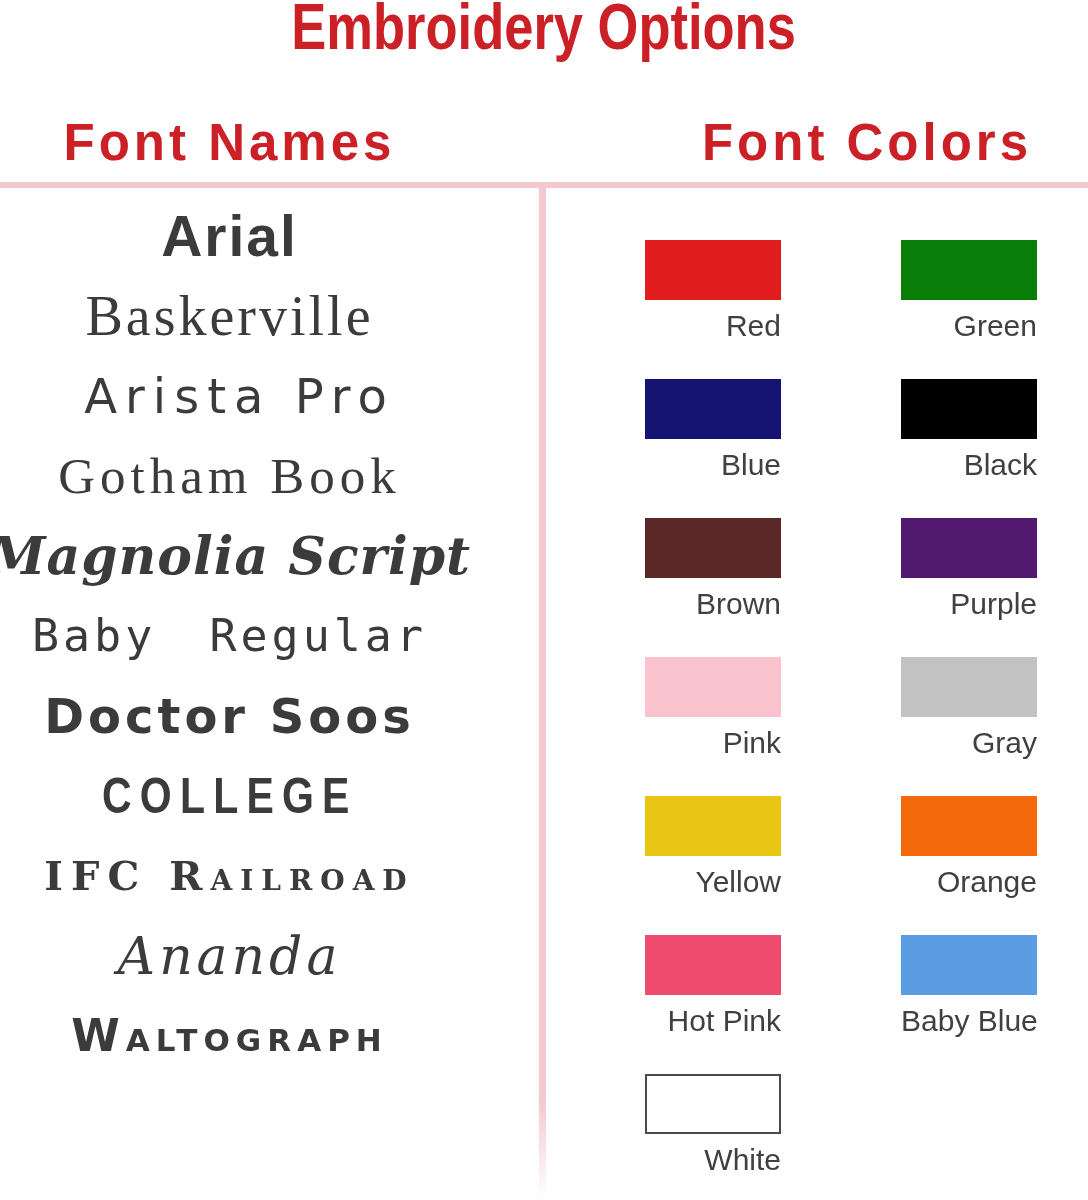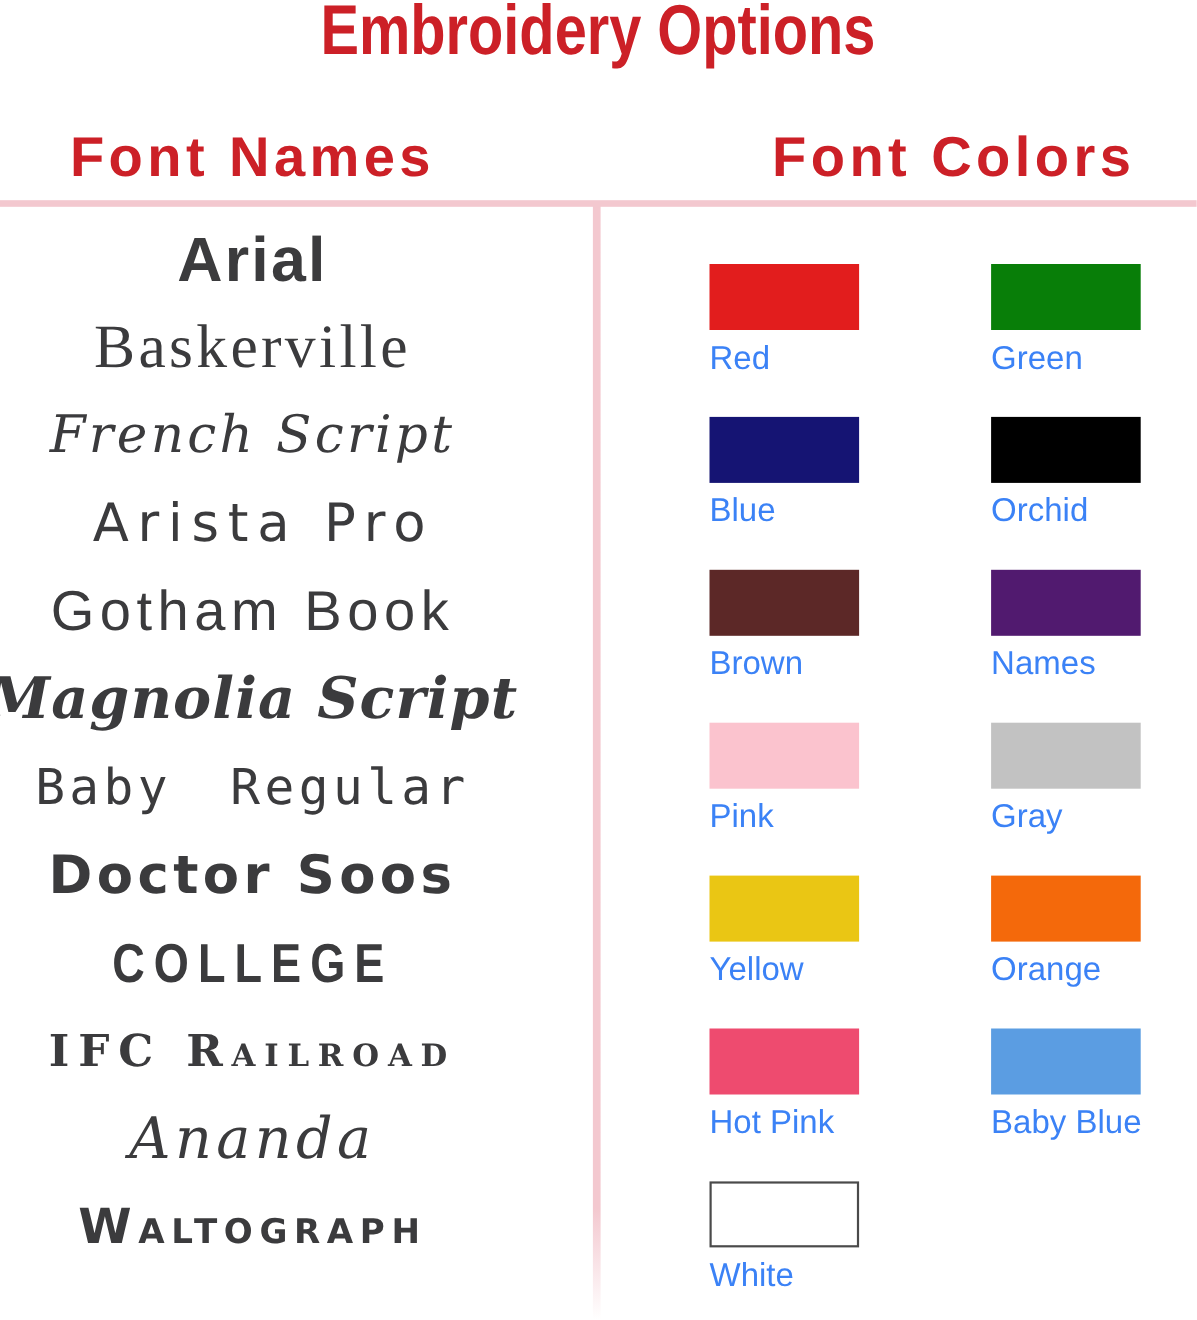--- a/index.html
+++ b/index.html
@@ -52,21 +52,21 @@
     height: 80px; line-height: 80px;
     color: #3B3B3D;
     white-space: nowrap;
     transform: translateX(-40px);
     text-align: center;
   }
   .f0  { font-family: "Liberation Sans", sans-serif; font-weight: 700; font-size: 57px; letter-spacing: 2px; }
   .f1  { font-family: "Liberation Serif", serif; font-size: 56px; letter-spacing: 3px; }
   .f2  { font-family: "DejaVu Serif", serif; font-style: italic; font-size: 47px; letter-spacing: 3px; }
   .f3  { font-family: "DejaVu Sans", sans-serif; font-size: 48px; letter-spacing: 8px; margin-left: 20px; }
-  .f4  { font-family: Liberation Sans, sans-serif; font-size: 51px; letter-spacing: 5px; }
+  .f4  { font-family: Liberation Serif, serif; font-size: 51px; letter-spacing: 5px; }
   .f5  { font-family: "DejaVu Serif", serif; font-style: italic; font-weight: 700; font-size: 52px; letter-spacing: 1px; }
   .f6  { font-family: "DejaVu Sans Mono", monospace; font-size: 45px; letter-spacing: 4px; word-spacing: 22px; }
   .f7  { font-family: "DejaVu Sans", sans-serif; font-weight: 700; font-size: 48px; letter-spacing: 4px; }
   .f8  { font-family: "Liberation Sans", sans-serif; font-weight: 700; font-size: 50px; letter-spacing: 10px; }
   .f8 .squeeze { display: inline-block; transform: scaleX(0.82); transform-origin: center; }
   .f9  { font-family: "DejaVu Serif", serif; font-weight: 700; font-size: 40px; letter-spacing: 8px; font-variant: small-caps; }
   .f10 { font-family: "DejaVu Serif", serif; font-style: italic; font-size: 52px; letter-spacing: 4px; }
   .f11 { font-family: "DejaVu Sans", sans-serif; font-weight: 700; font-size: 44px; letter-spacing: 6px; font-variant: small-caps; }
 
   
@@ -81,23 +81,23 @@
   }
   .color-cell { width: 136px; }
   .swatch {
     width: 136px; height: 60px;
     box-sizing: border-box;
   }
   .swatch.bordered { border: 2px solid #4A4A4A; }
   .swatch-label {
     margin-top: 8px;
     width: 136px;
-    text-align: left;
+    text-align: right;
     font-size: 30px; line-height: 36px;
-    color: #3b82f6;
+    color: #404040;
     white-space: nowrap;
     font-family: "Liberation Sans", sans-serif;
   }
 </style>
 </head>
 <body>
 
 <div class="page-title">
   <span class="squeeze">Embroidery Options</span>
 </div>
@@ -108,21 +108,20 @@
 <div id="colors-header" class="col-header">
   <span class="shift">Font Colors</span>
 </div>
 
 <div class="rule-h"></div>
 <div class="rule-v"></div>
 
 <div class="font-list">
   <div class="font-item f0">Arial</div>
   <div class="font-item f1">Baskerville</div>
-  <div class="font-item f2">French Script</div>
   <div class="font-item f3">Arista Pro</div>
   <div class="font-item f4">Gotham Book</div>
   <div class="font-item f5">Magnolia Script</div>
   <div class="font-item f6">Baby Regular</div>
   <div class="font-item f7">Doctor Soos</div>
   <div class="font-item f8"><span class="squeeze">COLLEGE</span></div>
   <div class="font-item f9">IFC Railroad</div>
   <div class="font-item f10">Ananda</div>
   <div class="font-item f11">Waltograph</div>
 </div>
@@ -135,29 +134,29 @@
   <div class="color-cell">
     <div class="swatch" style="background-color: rgb(8, 126, 8);"></div>
     <div class="swatch-label">Green</div>
   </div>
   <div class="color-cell">
     <div class="swatch" style="background-color: rgb(21, 20, 115);"></div>
     <div class="swatch-label">Blue</div>
   </div>
   <div class="color-cell">
     <div class="swatch" style="background-color: rgb(0, 0, 0);"></div>
-    <div class="swatch-label">Orchid</div>
+    <div class="swatch-label">Black</div>
   </div>
   <div class="color-cell">
     <div class="swatch" style="background-color: rgb(92, 40, 39);"></div>
     <div class="swatch-label">Brown</div>
   </div>
   <div class="color-cell">
     <div class="swatch" style="background-color: rgb(81, 26, 111);"></div>
-    <div class="swatch-label">Names</div>
+    <div class="swatch-label">Purple</div>
   </div>
   <div class="color-cell">
     <div class="swatch" style="background-color: rgb(251, 195, 206);"></div>
     <div class="swatch-label">Pink</div>
   </div>
   <div class="color-cell">
     <div class="swatch" style="background-color: rgb(194, 194, 194);"></div>
     <div class="swatch-label">Gray</div>
   </div>
   <div class="color-cell">

